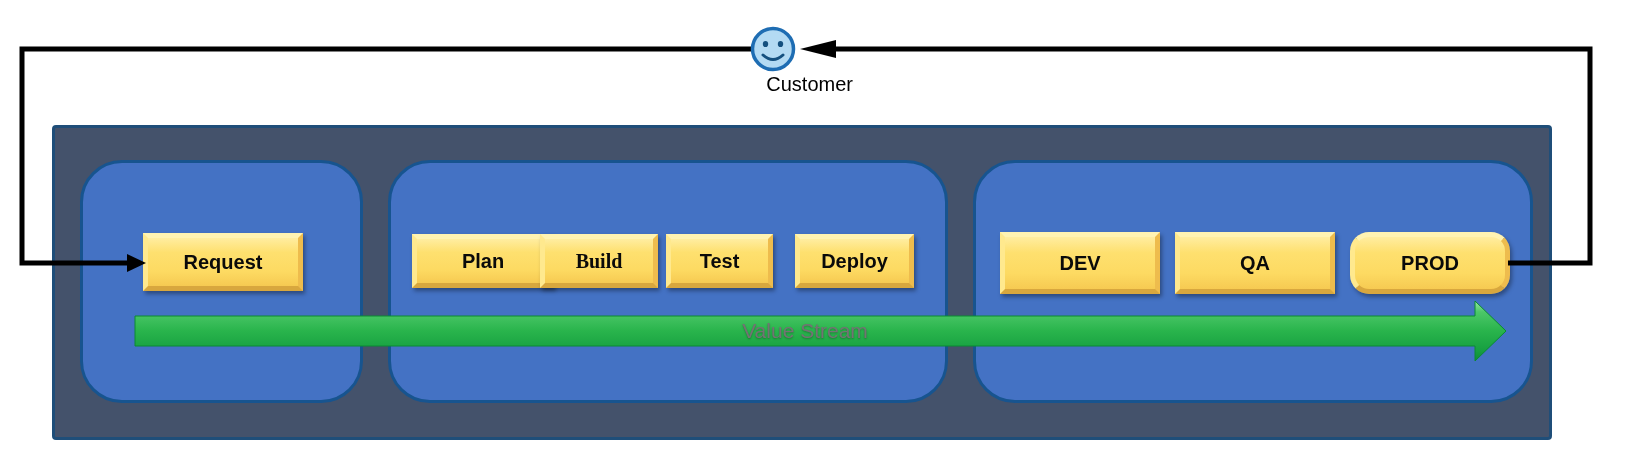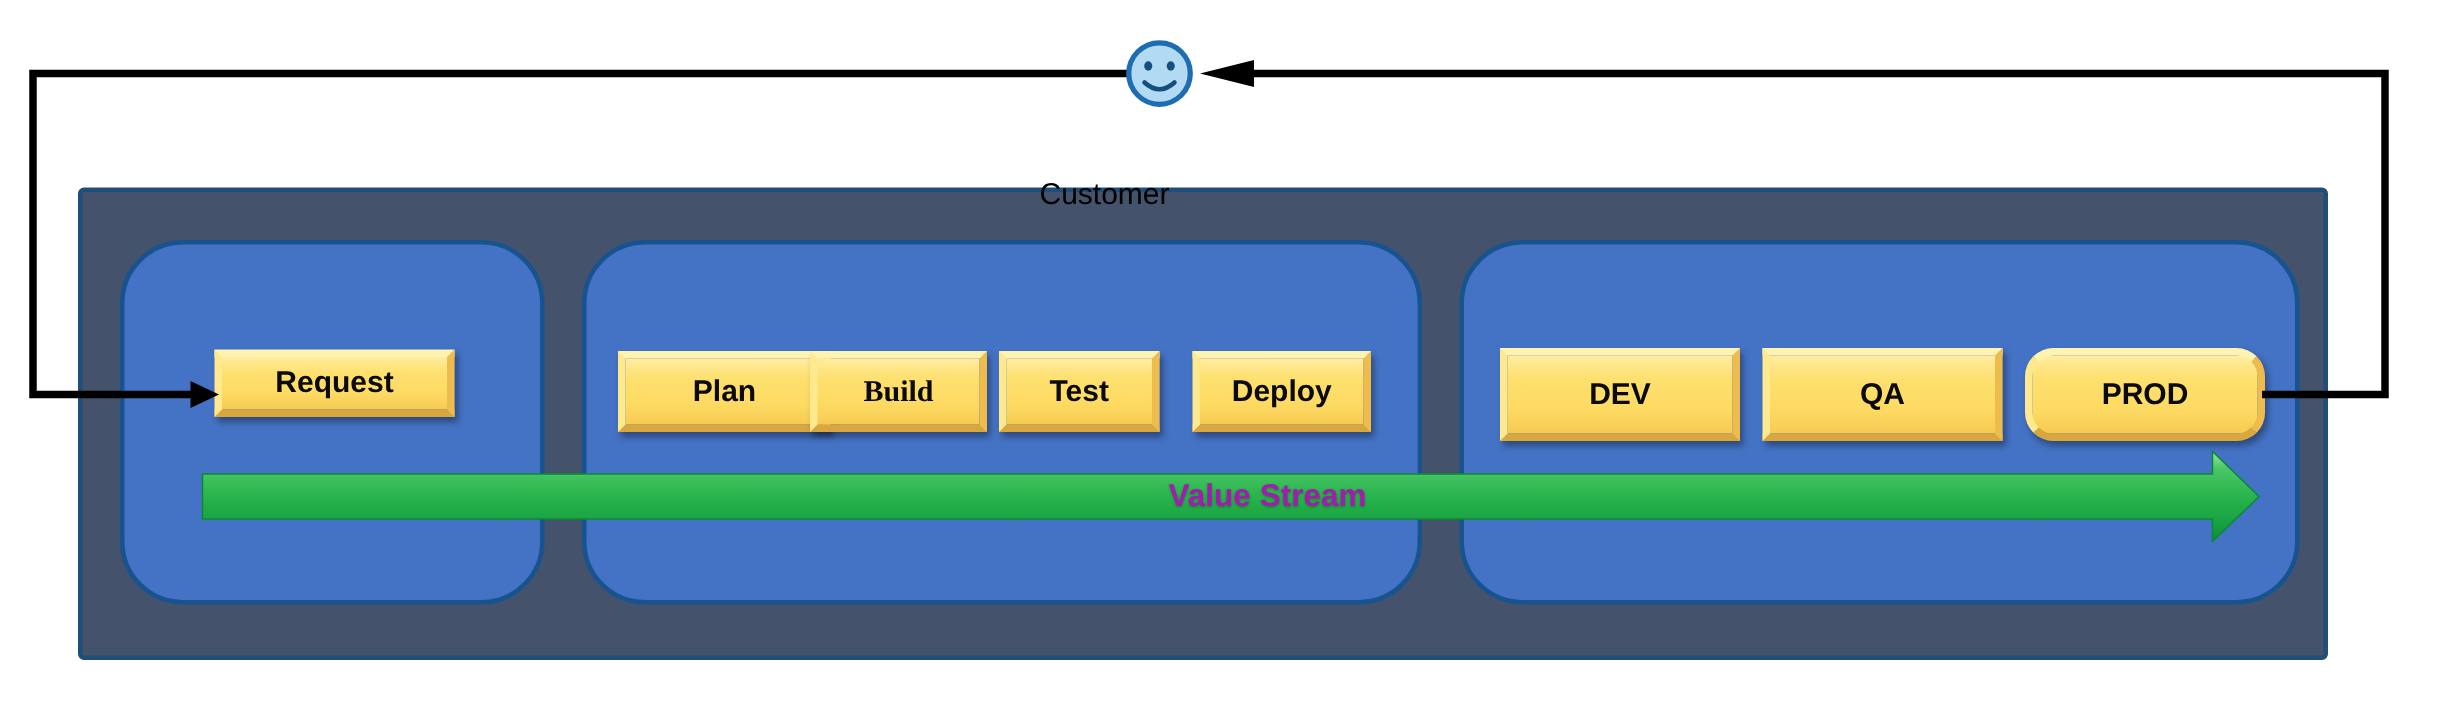--- a/index.html
+++ b/index.html
@@ -28,44 +28,44 @@
     background:var(--lane-blue);border:3px solid var(--lane-border);border-radius:42px;
   }
   .lane1{left:80px;width:283px;}
   .lane2{left:388px;width:560px;}
   .lane3{left:973px;width:560px;}
   .product-label{
     position:absolute;left:417px;top:192px;z-index:5;
     color:#ffffff;font-size:20px;letter-spacing:.2px;
   }
   .stage{
-    position:absolute;top:233px;height:45px;box-sizing:border-box;z-index:15;
+    position:absolute;top:233px;height:58px;box-sizing:border-box;z-index:15;
     display:flex;align-items:center;justify-content:center;
     font-weight:700;font-size:20px;color:#0a0a0a;
     background:linear-gradient(180deg,#ffeda0 0%,#fee06f 30%,#fdda62 70%,#f6ca52 100%);
     border-top:5px solid #fff3b2;border-left:5px solid #ffe98e;
     border-right:5px solid #eebc4d;border-bottom:5px solid #d8a73e;
     box-shadow:2px 3px 4px rgba(0,0,0,.35);
   }
   .st-request{left:143px;width:160px;}
   .st-plan{left:412px;width:142px;top:234px;height:54px;}
   .st-build{left:540px;width:118px;top:234px;height:54px;font-family:Liberation Serif, serif;}
   .st-test{left:666px;width:107px;top:234px;height:54px;}
   .st-deploy{left:795px;width:119px;top:234px;height:54px;}
   .st-dev{left:1000px;width:160px;top:232px;height:62px;}
   .st-qa{left:1175px;width:160px;top:232px;height:62px;}
   .st-prod{left:1350px;width:160px;top:232px;height:62px;border-radius:19px;}
   .vs-label{
     position:absolute;left:135px;top:315px;width:1340px;height:31px;z-index:11;
     display:flex;align-items:center;justify-content:center;
-    color:#a21caf;font-weight:700;font-size:21px;text-shadow:0 1px 2px rgba(0,0,0,.3);margin-left:40px;
+    color:#737373;font-weight:400;font-size:21px;text-shadow:0 1px 2px rgba(0,0,0,.3);
   }
   .customer-label{
     position:absolute;left:693px;top:73px;width:160px;z-index:31;
-    text-align:left;color:#000;font-size:20px;margin-top:46px;
+    text-align:right;color:#000;font-size:20px;
   }
 </style>
 </head>
 <body>
 
 <div class="canvas">
 
   <div class="outer"></div>
 
   <div class="lane lane1"></div>

